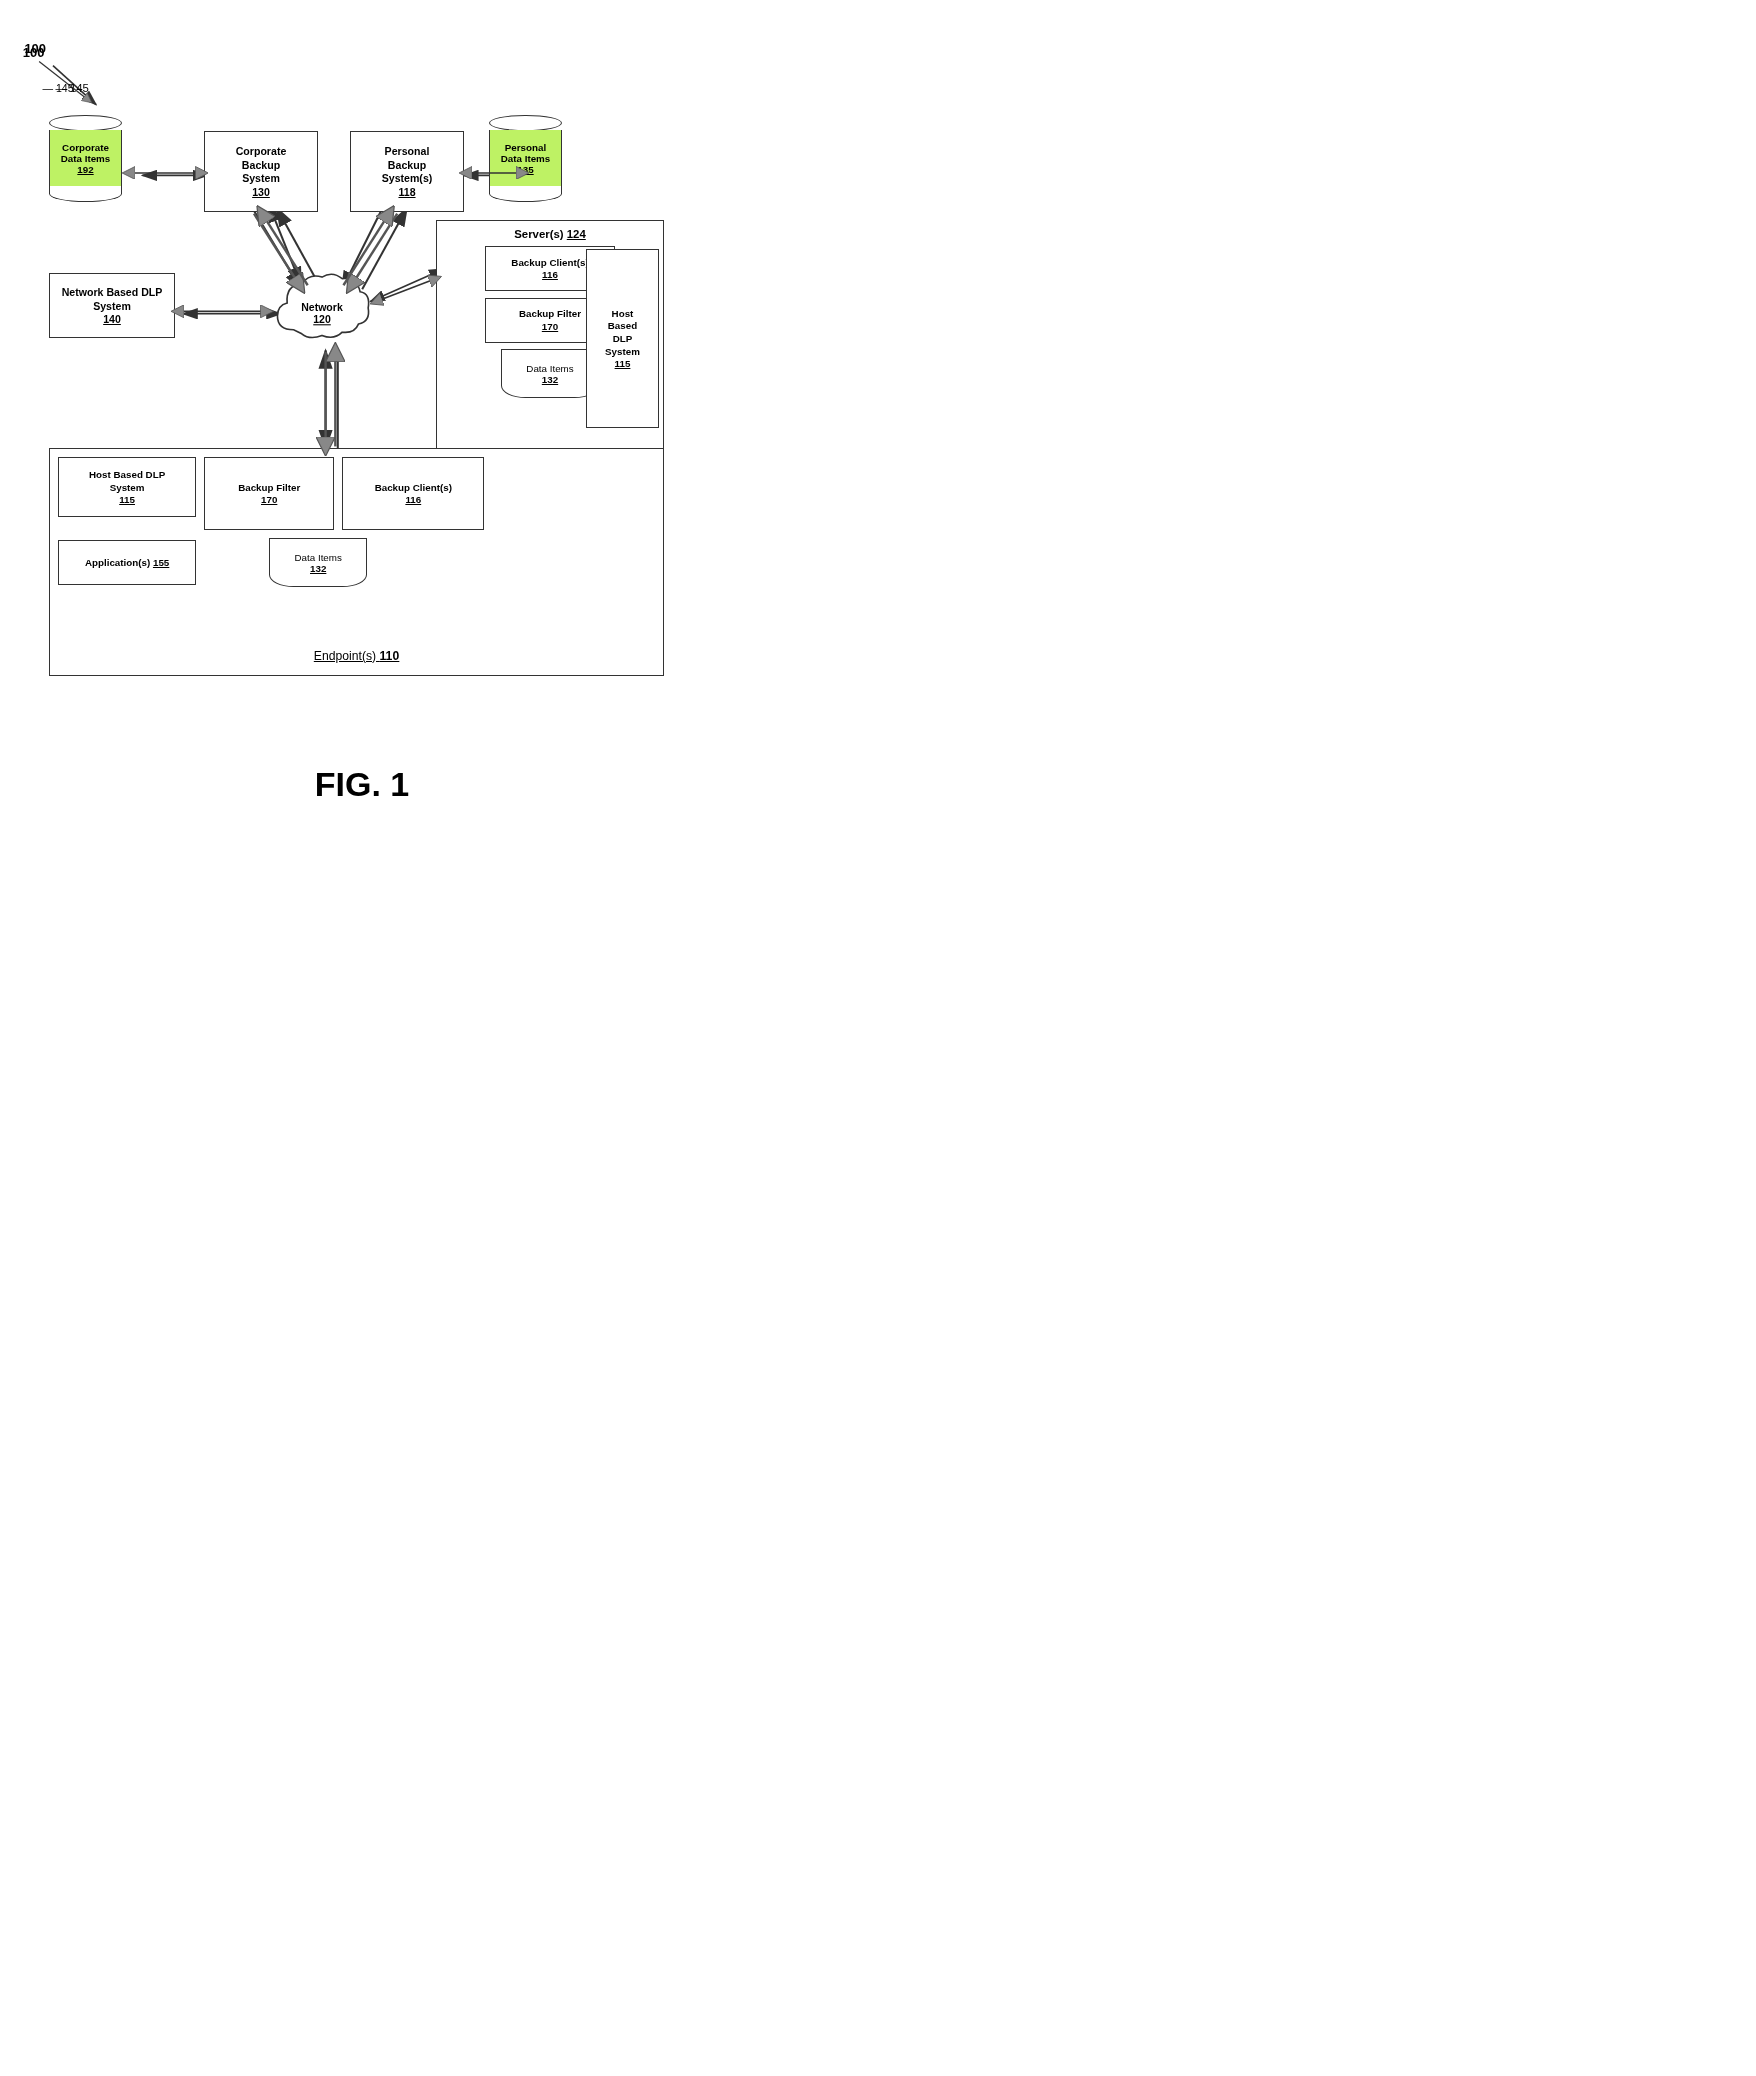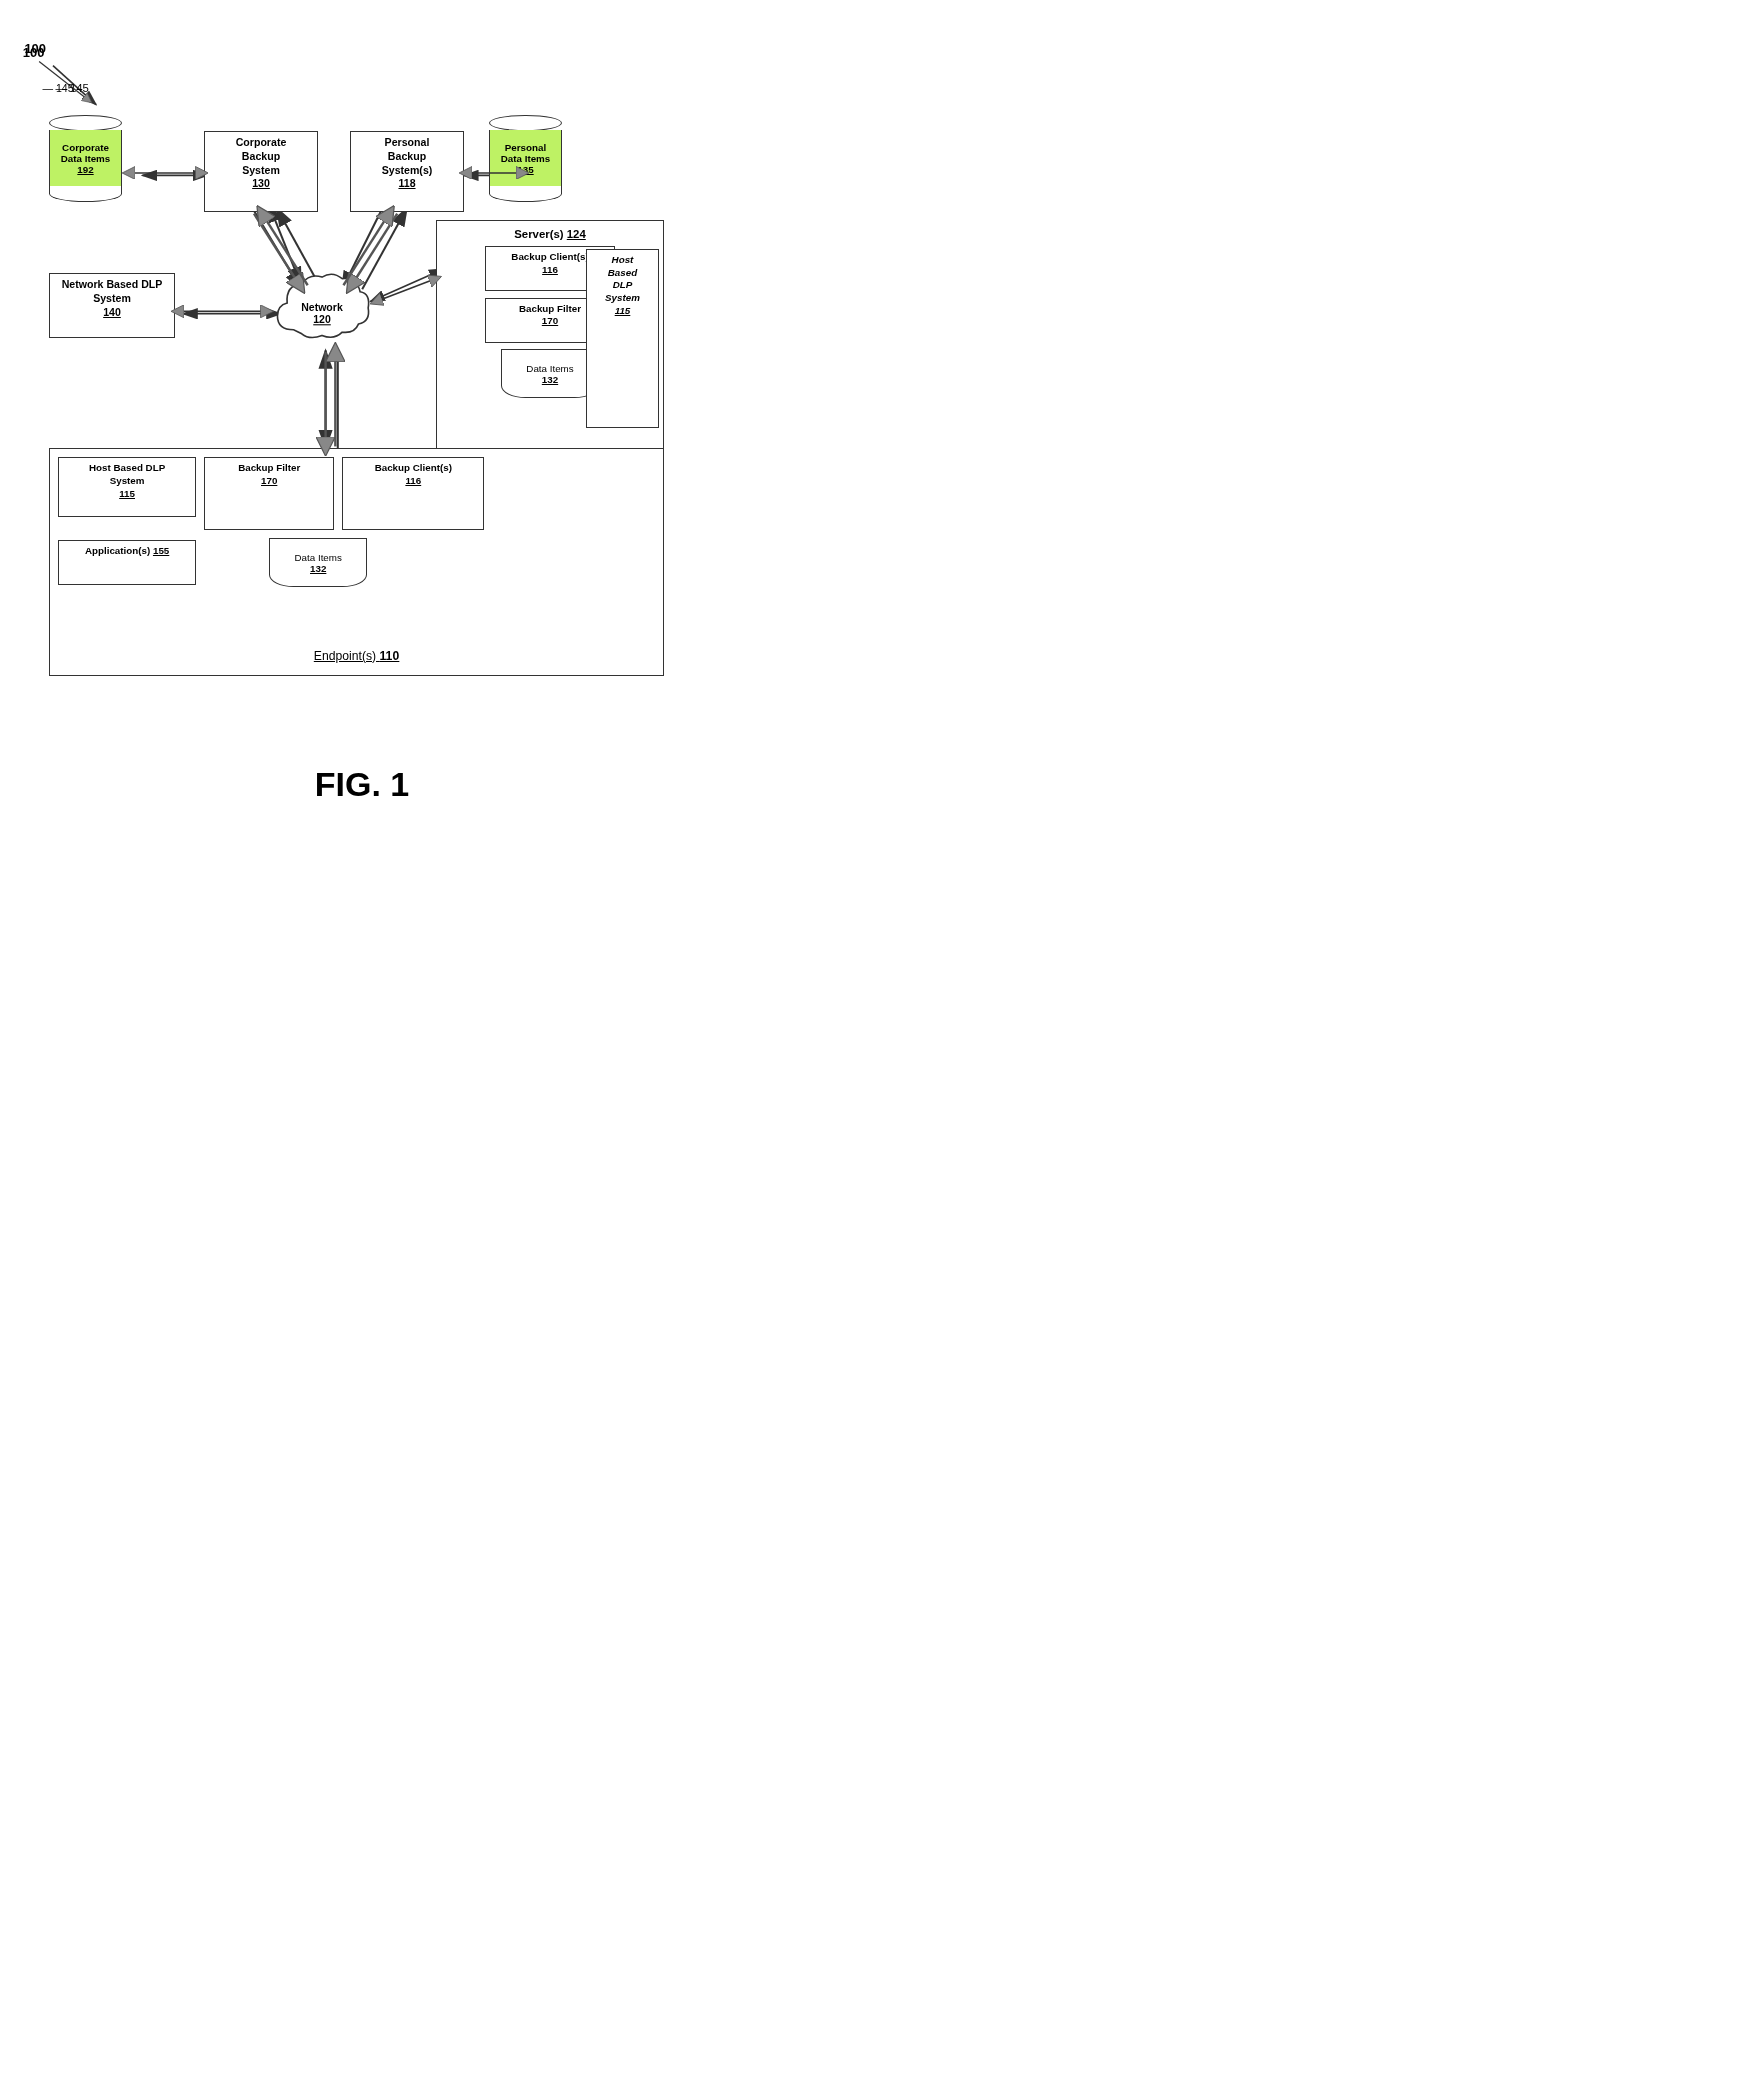--- a/index.html
+++ b/index.html
@@ -17,20 +17,21 @@
       height: 708px;
       margin: 33px auto 0;
     }
     .box {
       position: absolute;
       border: 1.6px solid #333;
       background: #fff;
       display: flex;
       flex-direction: column;
       align-items: center;
+      justify-content: center;
       text-align: center;
       font-size: 10.6px;
       font-weight: normal;
       padding: 4px;
     }
     .box .label {
       font-weight: bold;
       line-height: 1.3;
     }
     .box .ref {
@@ -228,21 +229,21 @@
       <span class="label">Backup Filter</span>
       <span class="ref">170</span>
     </div>
 
     <div style="position:relative; border:1.6px solid #333; border-radius:0 0 24.4px 24.4px / 0 0 12.2px 12.2px; width:98px; height:49px; display:flex; flex-direction:column; align-items:center; justify-content:center; font-size:9.8px;">
       <span>Data Items</span>
       <span style="text-decoration:underline; font-weight:bold;">132</span>
     </div>
   </div>
 
-  <div class="box" style="left:586px; top:216px; width:73px; height:179px; font-size:9.8px;font-style:italic;">
+  <div class="box" style="left:586px; top:216px; width:73px; height:179px; font-size:9.8px;">
     <span class="label">Host<br>Based<br>DLP<br>System</span>
     <span class="ref" style="text-decoration:underline; font-weight:bold;">115</span>
   </div>
 
   <div class="box" style="left:49px; top:415px; width:615px; height:228px; justify-content:flex-start; padding:8.1px; align-items:flex-start;">
 
     <div style="display:flex; flex-direction:row; gap:8.1px; margin-bottom:8.1px; width:100%;">
 
       <div class="box" style="position:relative; width:138px; height:60px; font-size:9.8px;">
         <span class="label">Host Based DLP<br>System</span>

